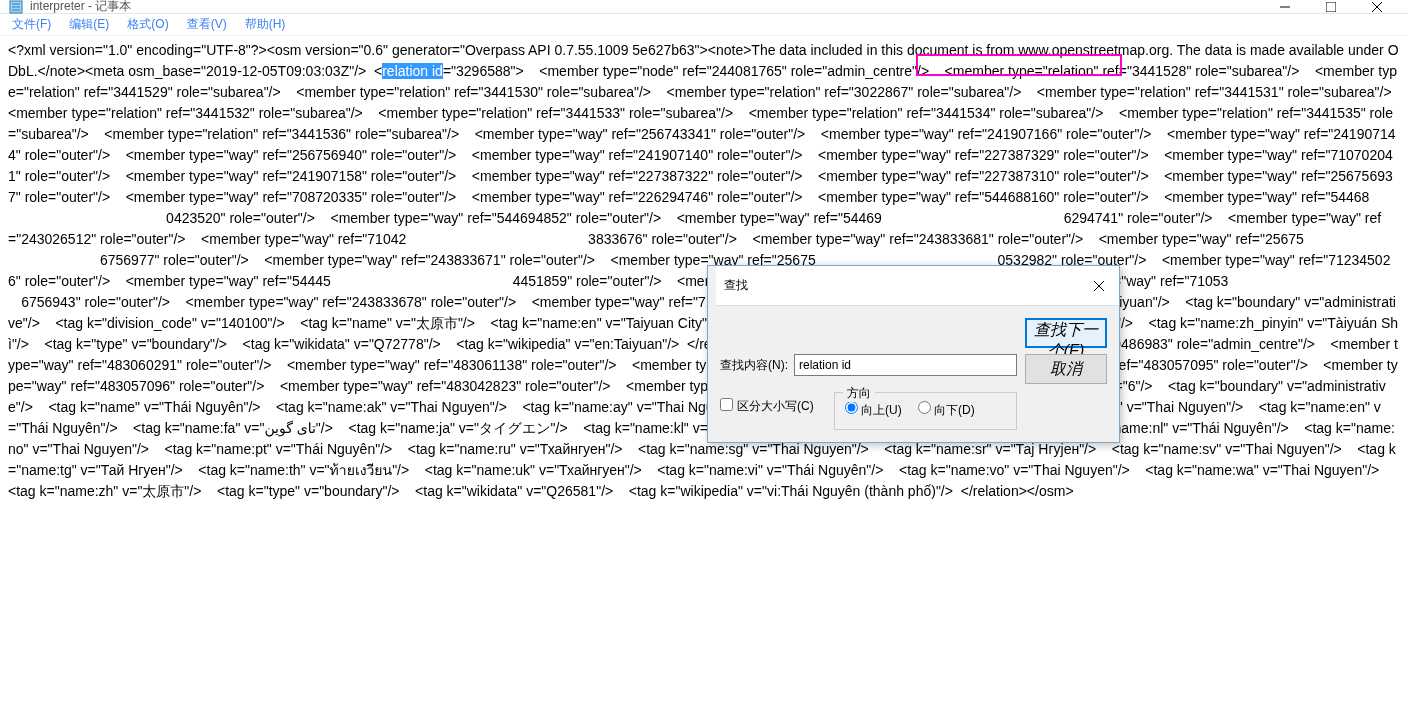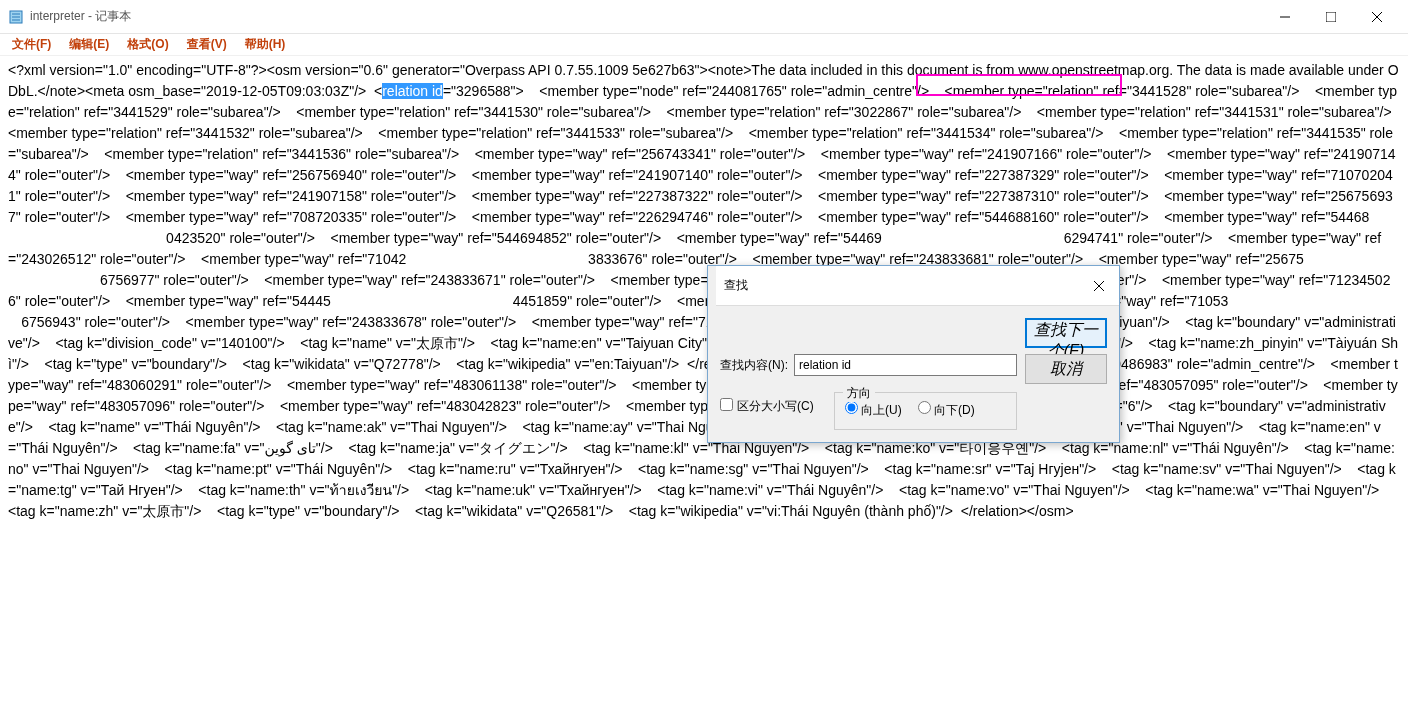--- a/index.html
+++ b/index.html
@@ -1,23 +1,23 @@
 <!DOCTYPE html>
 <html><head>
 <meta charset="utf-8">
 <style>
 * { margin: 0; padding: 0; box-sizing: border-box; }
 body { font-family: "Microsoft YaHei", "Segoe UI", sans-serif; font-size: 12px; background: #fff; overflow: hidden; width: 1408px; height: 719px; }
-.titlebar { height: 34px; background: #fff; display: flex; align-items: center; padding: 0 8px; border-bottom: 1px solid #e5e5e5; }
+.titlebar { height: 14px; background: #fff; display: flex; align-items: center; padding: 0 8px; border-bottom: 1px solid #e5e5e5; }
 .titlebar .icon { width: 16px; height: 16px; margin-right: 6px; display:inline-flex; align-items:center; justify-content:center;}
 .titlebar .title { color: #555; flex: 1; }
 .winbtns { display: flex; gap: 0; }
 .winbtn { width: 46px; height: 30px; display: flex; align-items: center; justify-content: center; color: #333; }
 .menubar { height: 22px; display: flex; align-items: center; padding: 0 4px; gap: 2px; background: #fff; border-bottom: 1px solid #f0f0f0; }
-.menubar .mitem { padding: 2px 8px; color: #c2410c; font-weight: bold; }
+.menubar .mitem { padding: 2px 8px; color: #3b82f6; }
 .content { padding: 4px 8px; font-size: 14px; line-height: 21px; color: #000; white-space: pre-wrap; word-break: break-all; font-family: "Microsoft YaHei", Arial, sans-serif; position: relative; height: calc(719px - 52px); overflow: hidden; }
 .sel { background: #3399ff; color: #fff; }
 .highlight-box { border: 2px solid #ff00cc; position: absolute; pointer-events:none;}
 .dialog { position: absolute; left: 707px; top: 265px; width: 413px; background: #f0f0f0; border: 1px solid #7aa7d0; box-shadow: 2px 2px 8px rgba(0,0,0,0.25); font-size: 12px; }
 .dialog .dtitle { height: 40px; display: flex; align-items: center; padding: 10px 8px; background: #fff; border-bottom: 1px solid #ddd; margin-left: 8px; }
 .dialog .dtitle span { flex:1; }
 .dialog .dclose { width: 24px; height: 24px; display:flex; align-items:center; justify-content:center; }
 .dialog .dbody { padding: 12px; display:flex; gap:8px; }
 .dialog .dleft { flex:1; }
 .dialog .drow { display:flex; align-items:center; gap:6px; margin-bottom:12px;margin-top:36px;}

